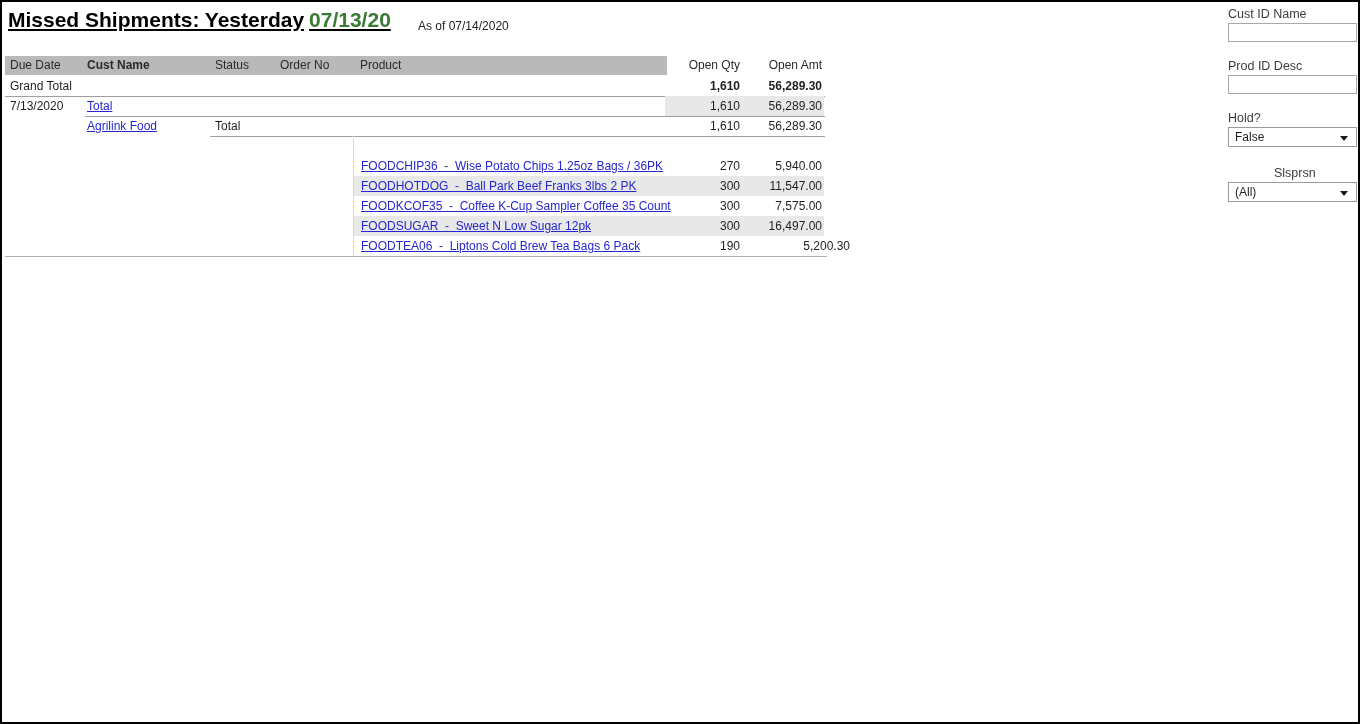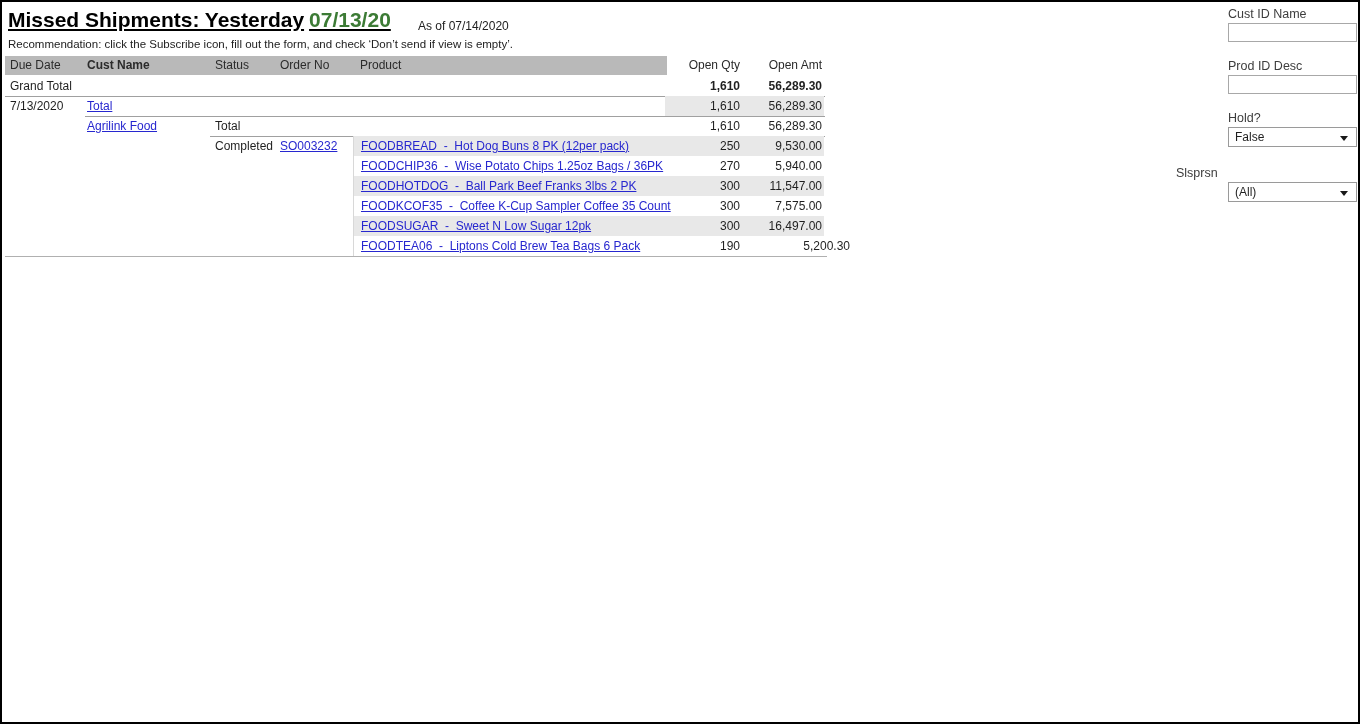--- a/index.html
+++ b/index.html
@@ -51,21 +51,20 @@
 </style>
 </head>
 <body>
 
 <div class="page">
 
   <div class="abs title">
     <span>Missed Shipments: Yesterday</span><span class="date">07/13/20</span>
   </div>
   <div class="abs asof">As of 07/14/2020</div>
-  <div class="abs reco">Recommendation: click the Subscribe icon, fill out the form, and check ‘Don’t send if view is empty’.</div>
 
   <div class="abs hdrbar"></div>
   <div class="abs hcell" style="left:8px;">Due Date</div>
   <div class="abs hcell" style="left:85px;font-weight:bold;">Cust Name</div>
   <div class="abs hcell" style="left:213px;">Status</div>
   <div class="abs hcell" style="left:278px;">Order No</div>
   <div class="abs hcell" style="left:358px;">Product</div>
   <div class="abs hcell rcell" style="left:640px;width:98px;">Open Qty</div>
   <div class="abs hcell rcell" style="left:700px;width:120px;">Open Amt</div>
 
@@ -88,28 +87,20 @@
   <div class="abs row" style="top:114px; right:0;">
     <a class="cell lnk" style="left:85px;">Agrilink Food</a>
     <div class="cell" style="left:213px;">Total</div>
     <div class="cell num" style="left:640px;width:98px;">1,610</div>
     <div class="cell num" style="left:700px;width:120px;">56,289.30</div>
   </div>
   <div class="hline" style="top:134px; left:208px; width:615px;"></div>
 
   <div class="vline" style="left:351px; top:134px; height:120px;"></div>
 
-  <div class="abs row" style="top:134px; right:0;">
-    <div class="band" style="left:352px; width:470px;"></div>
-    <div class="cell" style="left:213px;">Completed</div>
-    <a class="cell lnk" style="left:278px;">SO003232</a>
-    <a class="cell lnk" style="left:359px;">FOODBREAD  -  Hot Dog Buns 8 PK (12per pack)</a>
-    <div class="cell num" style="left:640px;width:98px;">250</div>
-    <div class="cell num" style="left:700px;width:120px;">9,530.00</div>
-  </div>
 
   <div class="abs row" style="top:154px; right:0;">
     <a class="cell lnk" style="left:359px;">FOODCHIP36  -  Wise Potato Chips 1.25oz Bags / 36PK</a>
     <div class="cell num" style="left:640px;width:98px;">270</div>
     <div class="cell num" style="left:700px;width:120px;">5,940.00</div>
   </div>
 
   <div class="abs row" style="top:174px; right:0;">
     <div class="band" style="left:352px; width:470px;"></div>
     <a class="cell lnk" style="left:359px;">FOODHOTDOG  -  Ball Park Beef Franks 3lbs 2 PK</a>
@@ -143,19 +134,19 @@
 
   <div class="abs flabel" style="left:1226px; top:57px;">Prod ID Desc</div>
   <input class="finput" style="left: 1226px; top: 73px;" type="text" placeholder="">
 
   <div class="abs flabel" style="left:1226px; top:109px;">Hold?</div>
   <div class="fdrop" style="left:1226px; top:125px;">
     <span>False</span>
     <span class="arrow"></span>
   </div>
 
-  <div class="abs flabel" style="left:1174px; top:164px;">Slsprsn</div>
+  <div class="abs flabel" style="left:1272px; top:164px;">Slsprsn</div>
   <div class="fdrop" style="left:1226px; top:180px;">
     <span>(All)</span>
     <span class="arrow"></span>
   </div>
 
 </div>
 
 </body></html>

